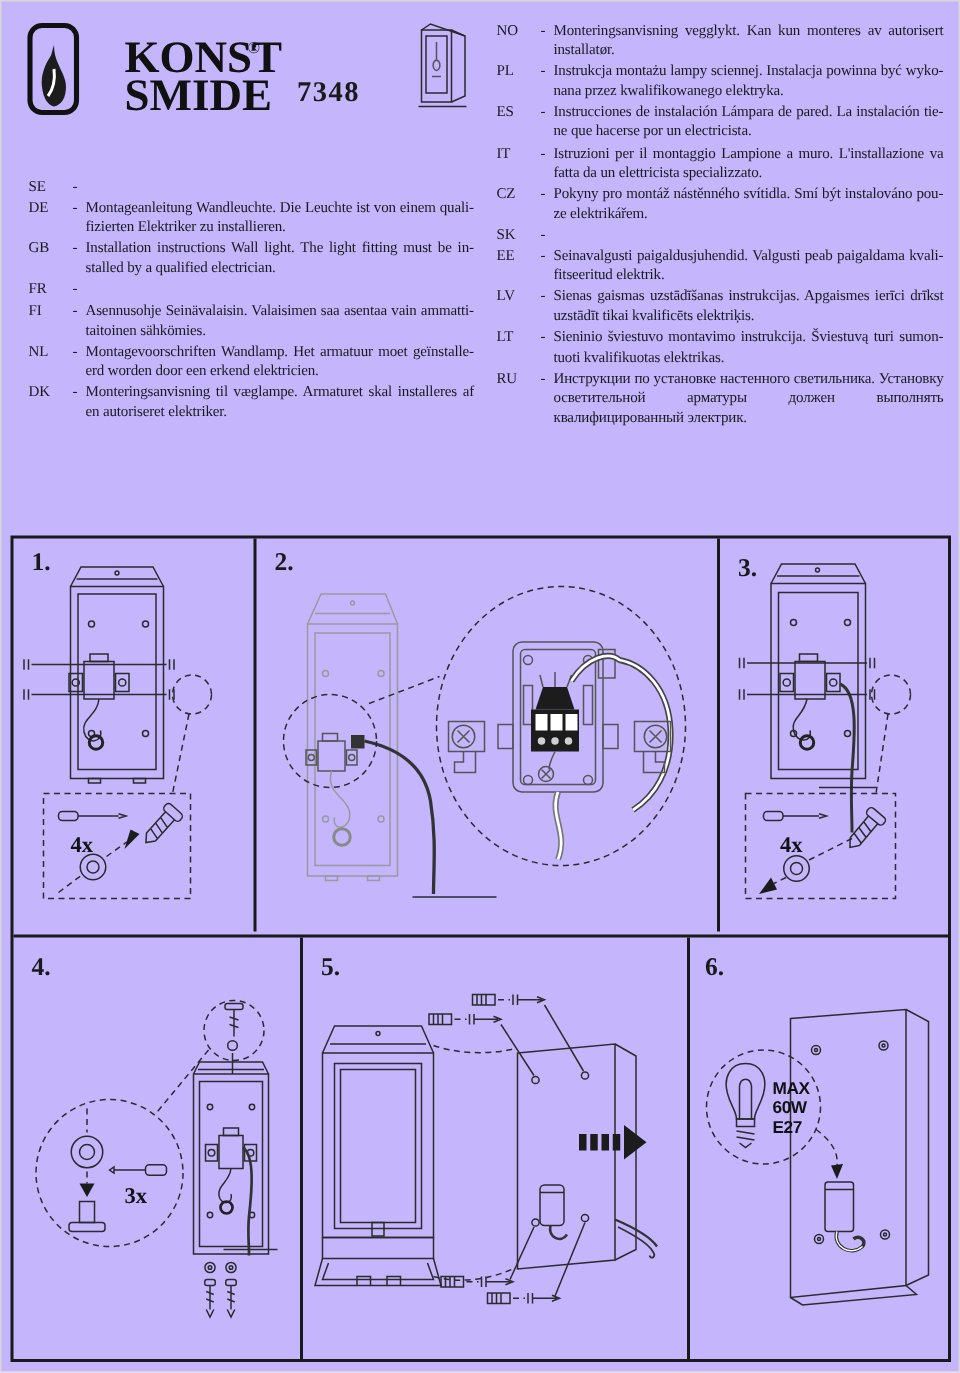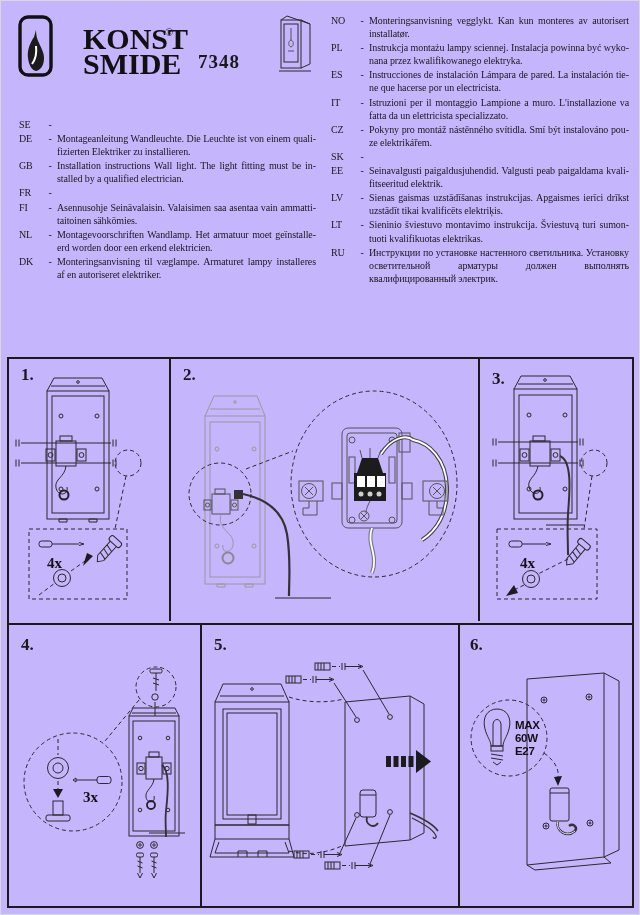--- a/index.html
+++ b/index.html
@@ -94,21 +94,21 @@
         <span class="txt">Asennusohje Seinävalaisin. Valaisimen saa asentaa vain ammatti­taitoinen sähkömies.</span>
       </div>
     <div class="entry">
         <span class="code">NL</span>
         <span class="dash">-</span>
         <span class="txt">Montagevoorschriften Wandlamp. Het armatuur moet geïnstalle­erd worden door een erkend elektricien.</span>
       </div>
     <div class="entry">
         <span class="code">DK</span>
         <span class="dash">-</span>
-        <span class="txt">Monteringsanvisning til væglampe. Armaturet lampy installeres af en autoriseret elektriker.</span>
+        <span class="txt">Monteringsanvisning til væglampe. Armaturet skal installeres af en autoriseret elektriker.</span>
       </div>
   </div>
 
   <div class="col col-right">
     <div class="entry">
         <span class="code">NO</span>
         <span class="dash">-</span>
         <span class="txt">Monteringsanvisning vegglykt. Kan kun monteres av autorisert in­stallatør.</span>
       </div>
     <div class="entry">

